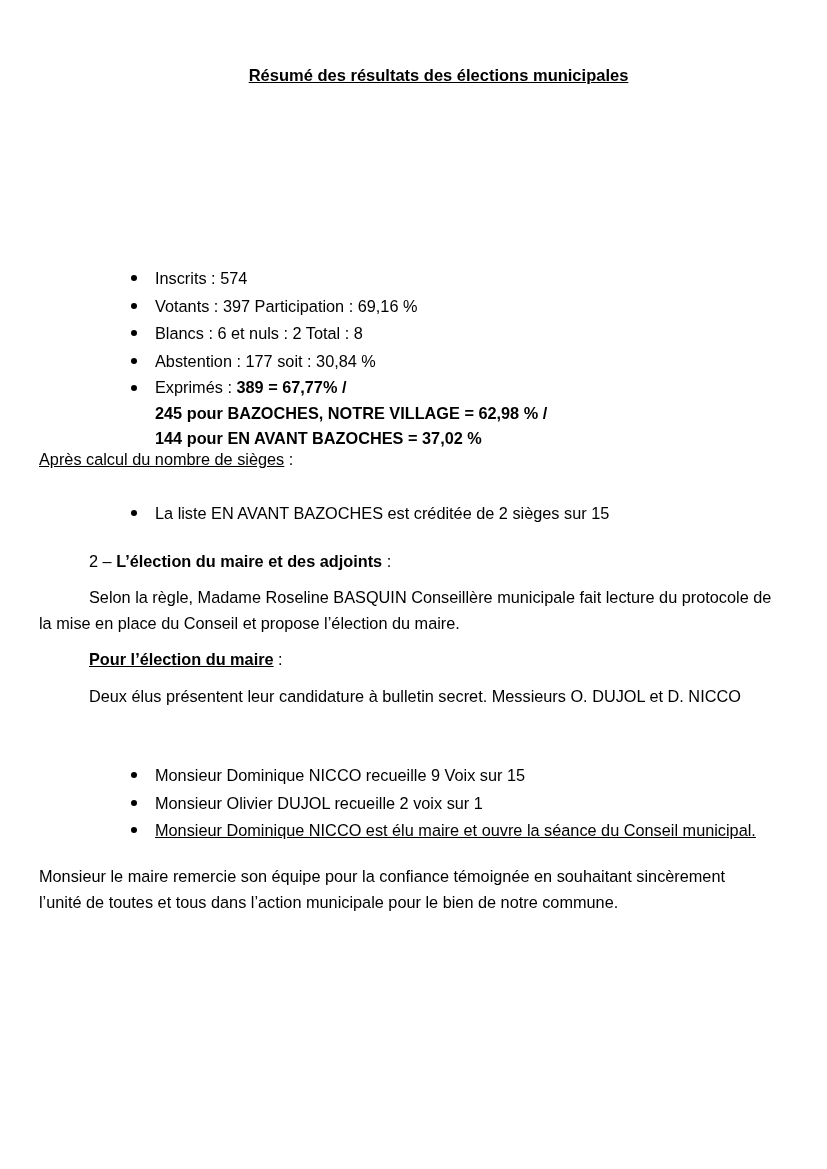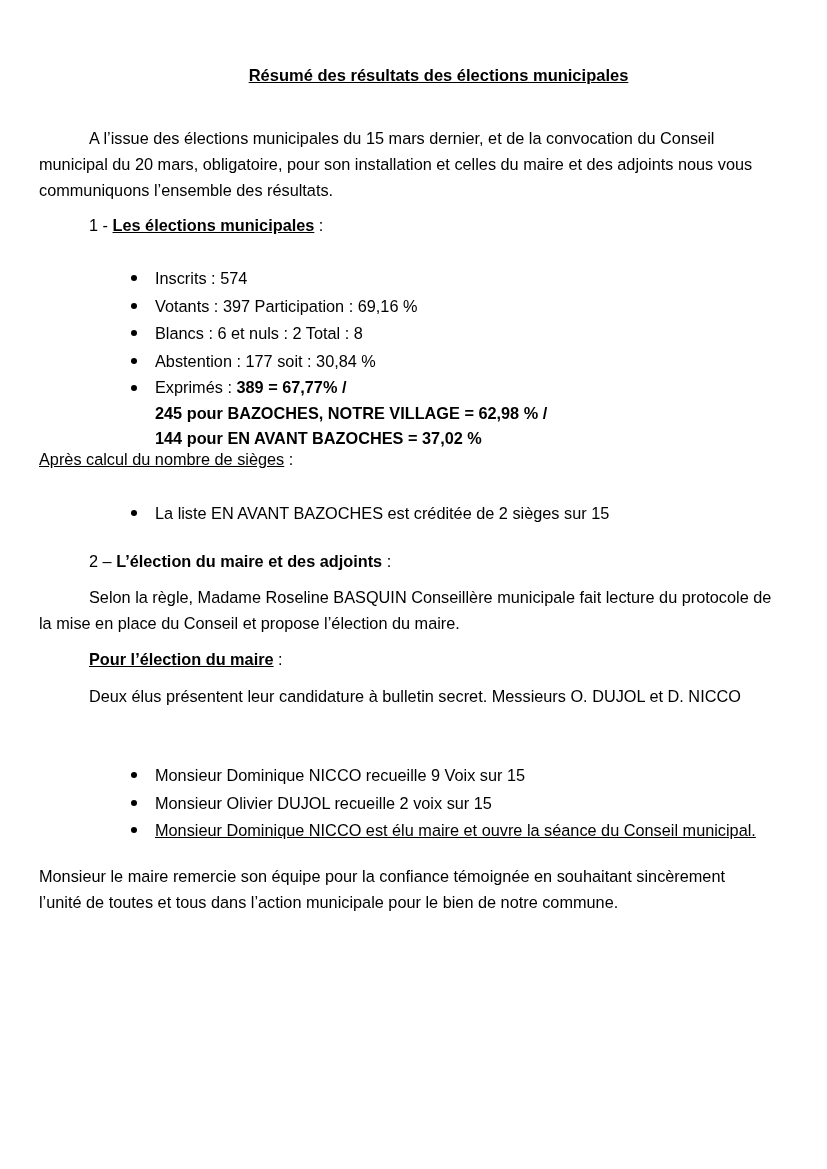--- a/index.html
+++ b/index.html
@@ -76,25 +76,21 @@
     }
     .line { display: block; }
   </style>
 </head>
 <body>
 
 <div class="page">
 
   <div class="title">Résumé des résultats  des élections municipales</div>
 
-  <p class="block indent" style="top:113px;">A l’issue des élections municipales du 15 mars dernier, et de la convocation du Conseil municipal du 20 mars, obligatoire, pour son installation et celles du maire et des adjoints nous vous communiquons l’ensemble des résultats.</p>
 
-  <p class="heading" style="top:200px;">
-    <span>1 - </span><span class="b u">Les élections municipales</span><span> :</span>
-  </p>
 
   <ul class="bul" style="top:237px;">
     <li><span class="dot"></span><span>Inscrits : 574</span></li>
     <li><span class="dot"></span><span>Votants :  397 Participation : 69,16 %</span></li>
     <li><span class="dot"></span><span>Blancs : 6 et nuls : 2  Total : 8</span></li>
     <li><span class="dot"></span><span>Abstention : 177  soit : 30,84 %</span></li>
     <li style="line-height:25.5px;">
         <span class="dot"></span>
         <span class="line"><span>Exprimés : </span><span class="b">389  =  67,77%  /</span></span>
         <span class="line b">245  pour BAZOCHES, NOTRE VILLAGE =  62,98 % /</span>
@@ -117,19 +113,19 @@
   <p class="block indent" style="top:572px;">Selon la règle, Madame Roseline BASQUIN Conseillère municipale fait lecture du protocole de la mise en place du Conseil et propose l’élection du maire.</p>
 
   <p class="heading" style="top:634px;">
     <span class="b u">Pour l’élection du maire</span><span> :</span>
   </p>
 
   <p class="block indent" style="top:671px; left:39px; width:720px;">Deux élus présentent leur candidature à bulletin secret. Messieurs O. DUJOL et D. NICCO</p>
 
   <ul class="bul" style="top:734px;">
     <li><span class="dot"></span><span>Monsieur Dominique NICCO recueille 9 Voix sur 15</span></li>
-    <li><span class="dot"></span><span>Monsieur Olivier DUJOL recueille 2 voix sur 15</span></li>
+    <li><span class="dot"></span><span>Monsieur Olivier DUJOL recueille 2 voix sur 1</span></li>
     <li style="width:620px; line-height:26px;text-decoration:underline;"><span class="dot"></span><span>Monsieur Dominique NICCO  est élu maire et ouvre la séance du Conseil municipal.</span></li>
   </ul>
 
   <p class="block" style="top:851px; width:710px;">Monsieur le maire remercie son équipe pour la confiance témoignée en souhaitant sincèrement  l’unité de toutes et tous dans l’action municipale pour le bien de notre commune.</p>
 
 </div>
 
 </body></html>

